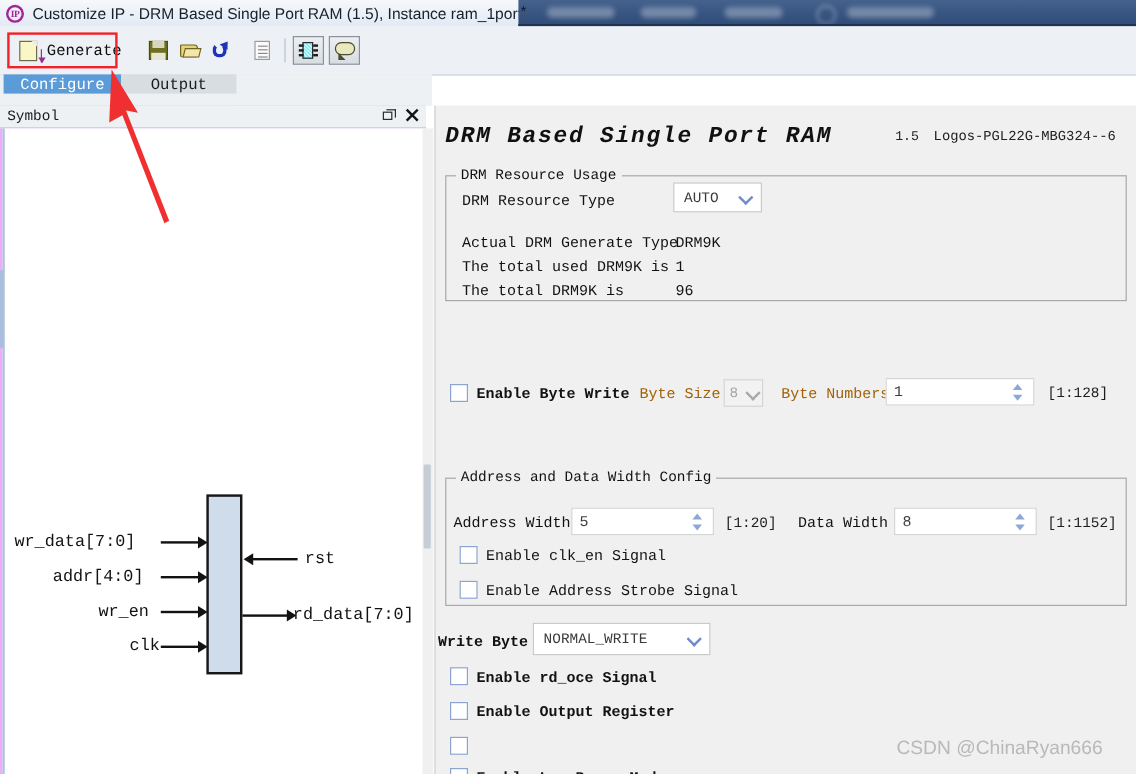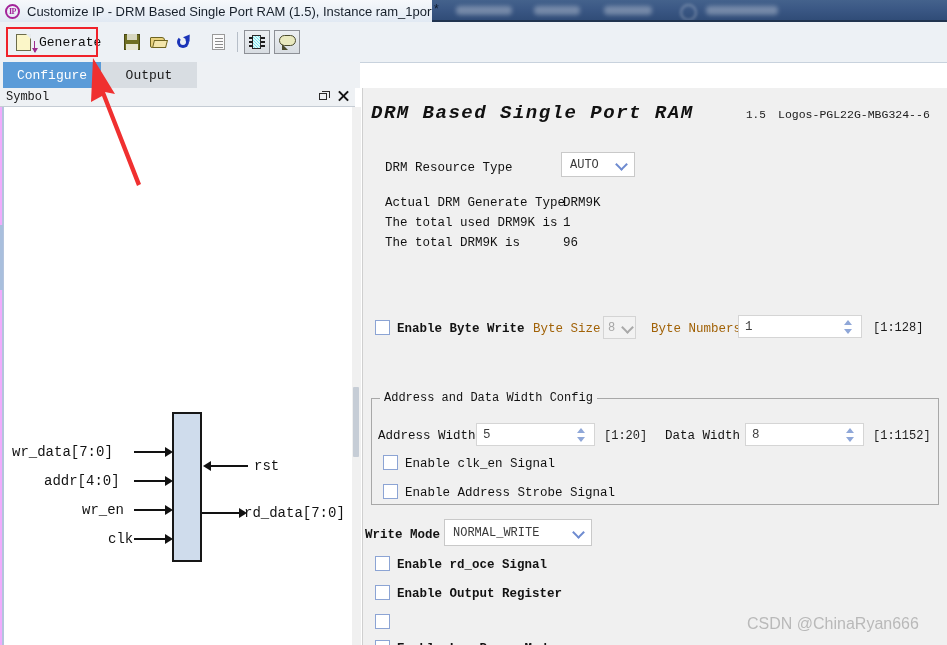--- a/index.html
+++ b/index.html
@@ -174,21 +174,21 @@
   .ico-bub::before{content:"";position:absolute;left:0;top:0;width:17px;height:11px;background:#e9e9bf;border:1.5px solid #4b4b2e;border-radius:6px;box-sizing:border-box;}
   .ico-bub::after{content:"";position:absolute;left:3px;bottom:-1px;width:0;height:0;border-left:6px solid #4b4b2e;border-top:6px solid transparent;}
 
   
   .tabstrip {
     position: absolute; left: 0; top: 62px;
     width: 360px; height: 26px;
     background: #eef1f4;
   }
   .tab {
-    position: absolute; top: 0; height: 26px;
+    position: absolute; top: 0; height: 16px;
     display: flex; align-items: center; justify-content: center;
     font-family: "Liberation Mono", monospace;
     font-size: 13px;
     box-sizing: border-box;
   }
   .tab.active {
     left: 3px; width: 98px;
     background: #5a9bd8;
     color: #ffffff;
   }
@@ -515,20 +515,23 @@
 <svg class="red-arrow" viewBox="0 0 160 150">
   <polygon points="38,8 60,44 50,42 86,134 82,136 47,46 36,52" fill="#f03030"></polygon>
 </svg>
 
 <div class="rightpanel">
 
   <div class="rp-title">DRM Based Single Port RAM</div>
   <div class="rp-ver">1.5</div>
   <div class="rp-dev">Logos-PGL22G-MBG324--6</div>
 
+  <fieldset class="grp" style="left:8px; top:51px; width:566px; height:110px;">
+    <legend>DRM Resource Usage</legend>
+  </fieldset>
   <div class="lbl" style="left:22px; top:73px;">DRM Resource Type</div>
   <div class="combo" style="left:198px; top:64px; width:74px; height:25px;">
     <span>AUTO</span>
     <span class="chev"></span>
   </div>
   <div class="lbl" style="left:22px; top:108px;">Actual DRM Generate Type</div>
   <div class="lbl" style="left:200px; top:108px;">DRM9K</div>
   <div class="lbl" style="left:22px; top:128px;">The total used DRM9K is</div>
   <div class="lbl" style="left:200px; top:128px;">1</div>
   <div class="lbl" style="left:22px; top:148px;">The total DRM9K is</div>
@@ -562,21 +565,21 @@
     <span>8</span>
     <span class="arrows"></span>
   </div>
   <div class="range" style="left:510px; top:341px;">[1:1152]</div>
 
   <div class="cbx" style="left:20px; top:367px;"></div>
   <div class="lbl" style="left:42px; top:369px;">Enable clk_en Signal</div>
   <div class="cbx" style="left:20px; top:396px;"></div>
   <div class="lbl" style="left:42px; top:398px;">Enable Address Strobe Signal</div>
 
-  <div class="lbl" style="left:2px; top:440px; font-weight:bold;">Write Mode</div>
+  <div class="lbl" style="left:2px; top:440px; font-weight:bold;">Write Byte</div>
   <div class="combo" style="left:81px; top:431px; width:148px; height:27px;">
     <span>NORMAL_WRITE</span>
     <span class="chev"></span>
   </div>
 
   <div class="cbx" style="left:12px; top:468px;"></div>
   <div class="lbl" style="left:34px; top:470px; font-weight:bold;">Enable rd_oce Signal</div>
 
   <div class="cbx" style="left:12px; top:497px;"></div>
   <div class="lbl" style="left:34px; top:499px; font-weight:bold;">Enable Output Register</div>

